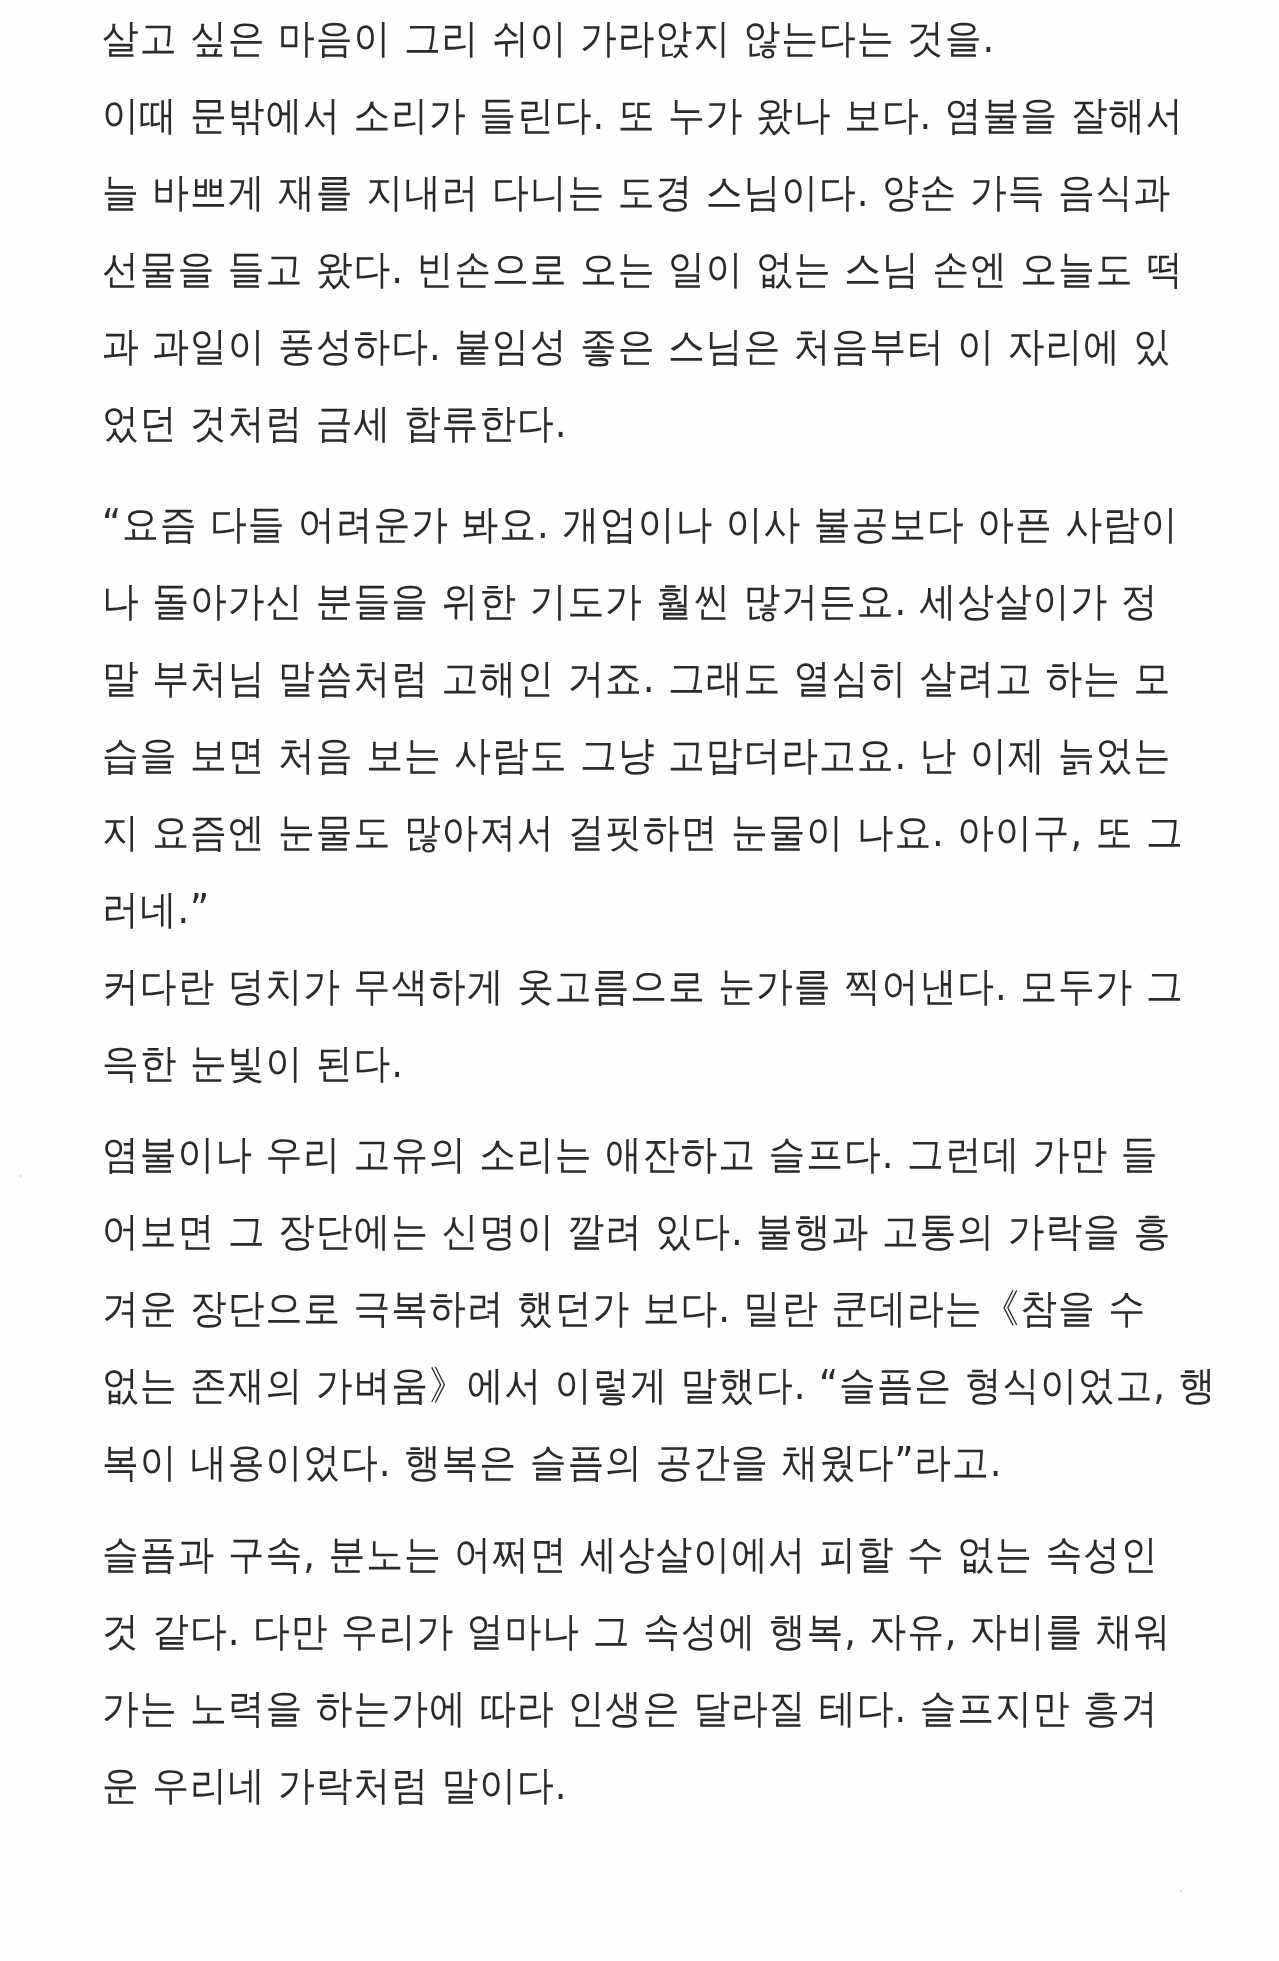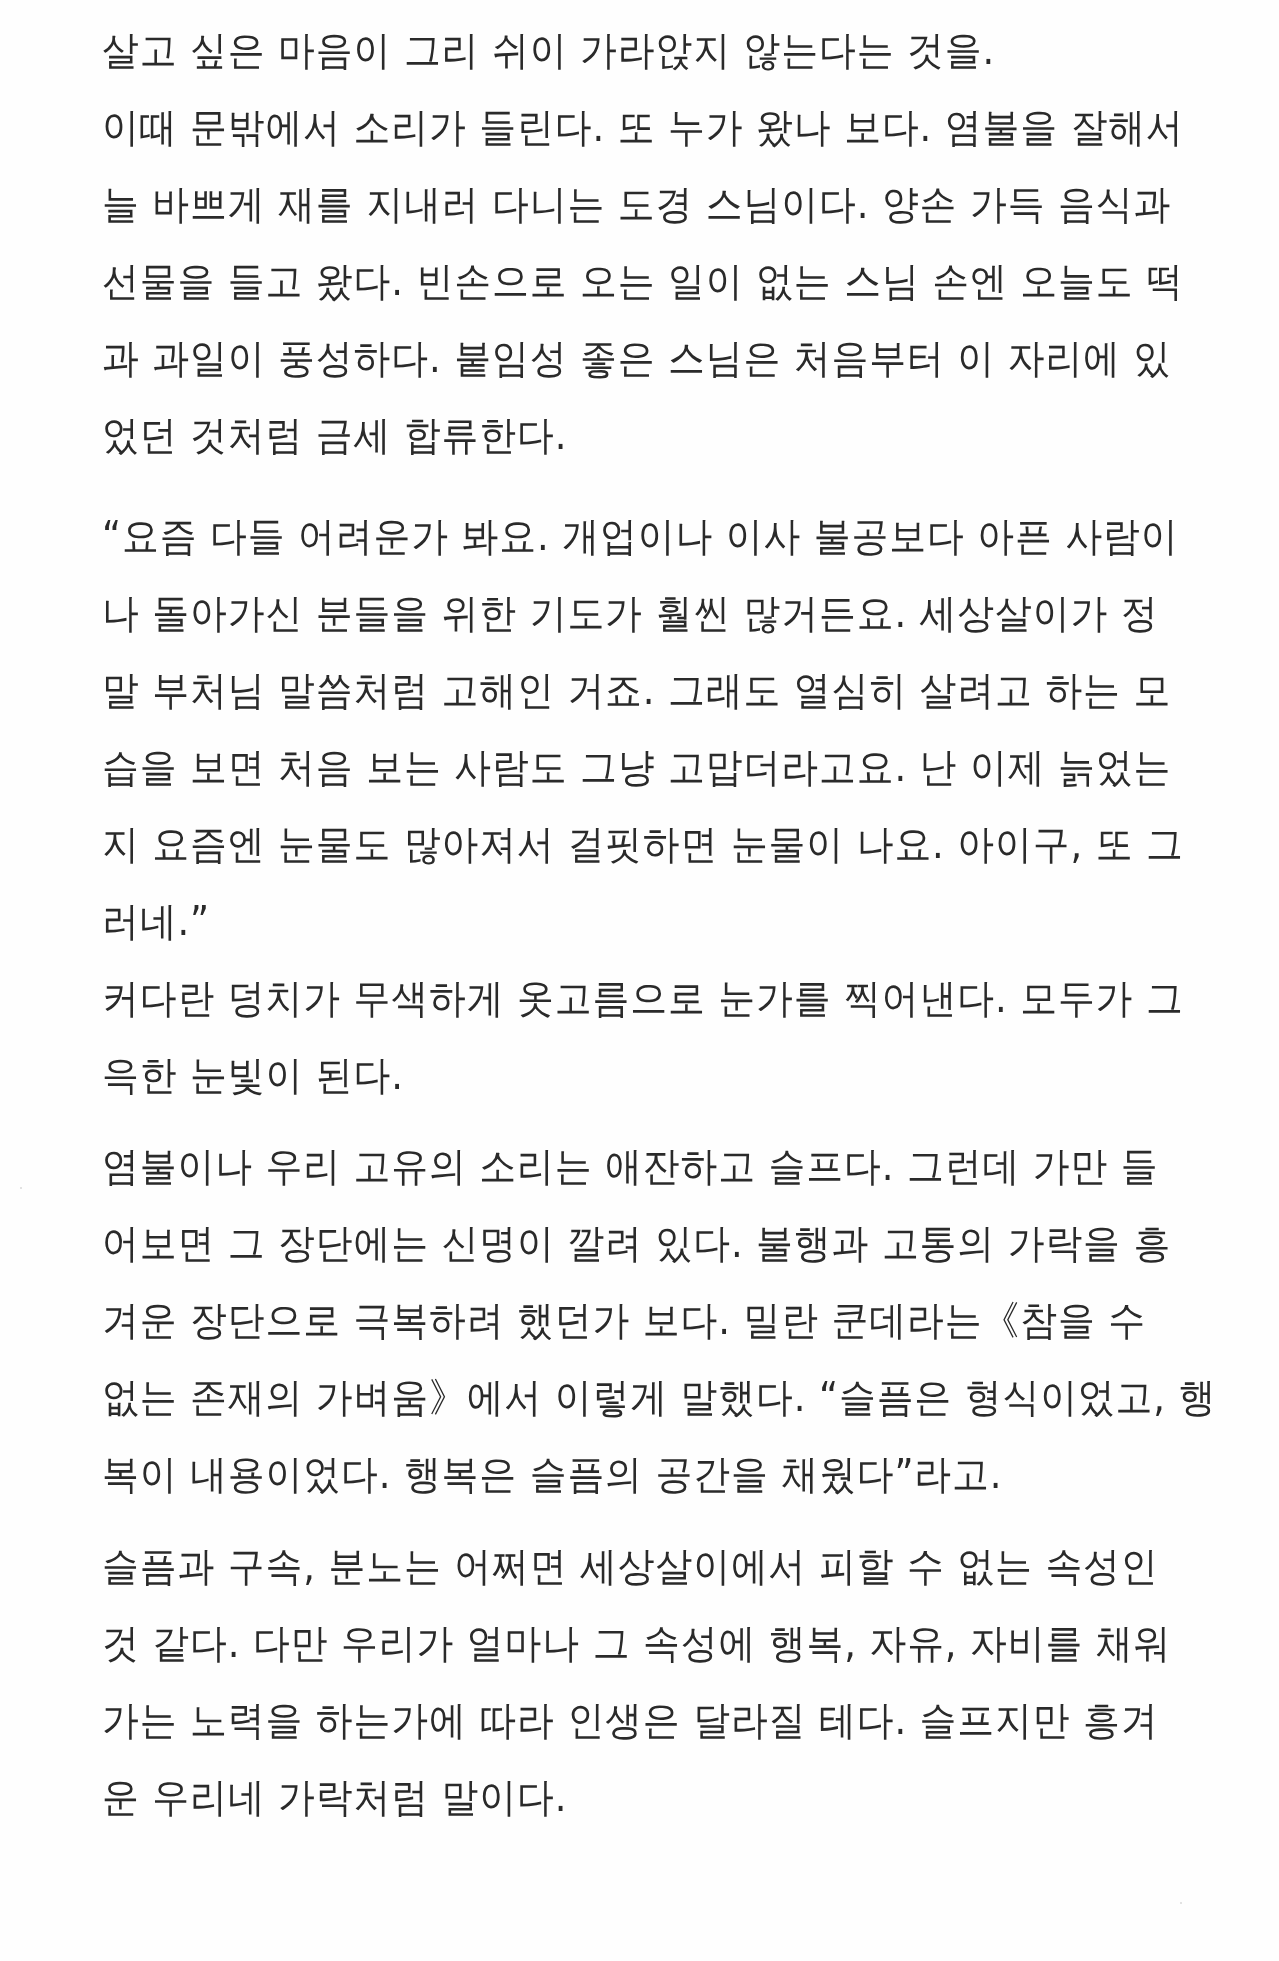--- a/index.html
+++ b/index.html
@@ -10,21 +10,21 @@
     body {
       width: 1279px;
       height: 1961px;
       position: relative;
       overflow: hidden;
       background: #fefefe;
     }
     .page {
       position: absolute;
       left: 0;
-      top: 12px;
+      top: 0;
       width: 1279px;
       height: 1704px;
     }
     .line {
       position: absolute;
       left: 102px;
       width: 1100px;
       font-family: "DejaVu Sans", sans-serif;
       font-size: 40px;
       line-height: 48px;

